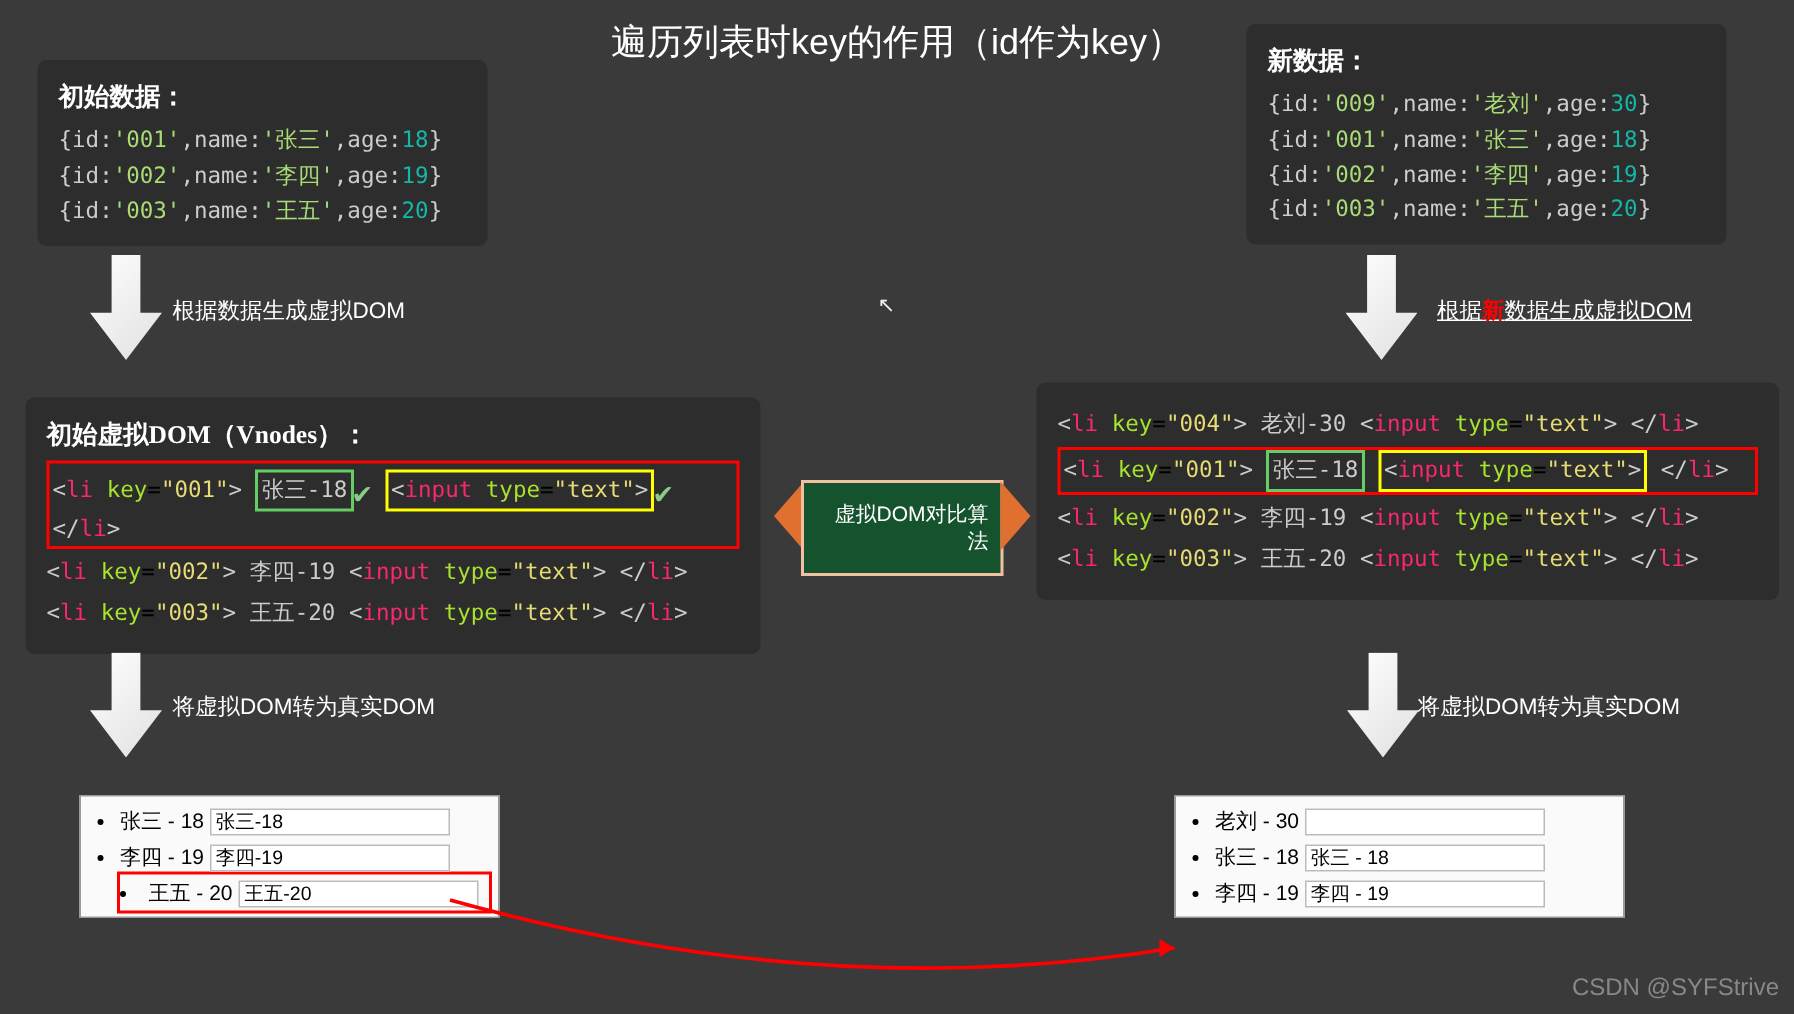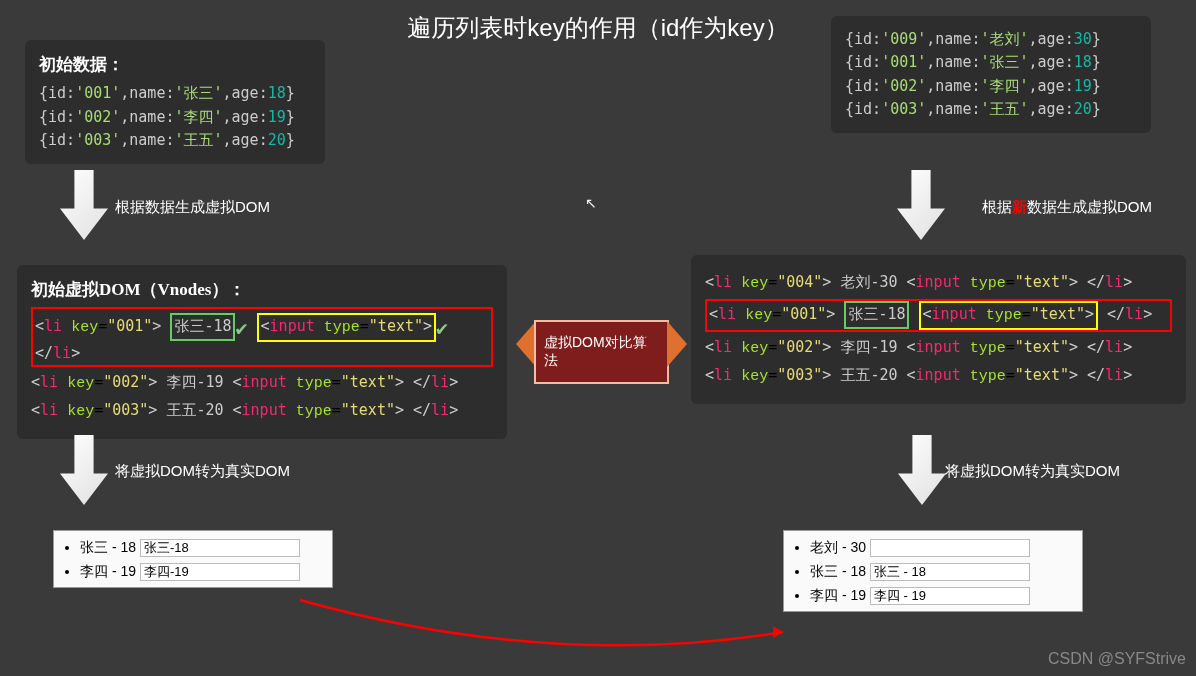--- a/index.html
+++ b/index.html
@@ -22,38 +22,38 @@
     background: #2d2d2d;
     border-radius: 6px;
     padding: 12px 14px;
     font-family: Consolas, monospace;
     font-size: 15px;
     line-height: 1.55;
     position: absolute;
   }
   .box-title { color: #fff; font-weight: bold; font-size: 17px; margin-bottom: 4px; font-family: "Microsoft YaHei"; }
   .p { color: #ccc; } .s { color: #a9dc76; } .num { color: #14b8a6; }
-  .tag { color: #f92672; } .attr { color: #a6e22e; font-family: Liberation Mono, monospace; } .val { color: #e6db74; }
+  .tag { color: #f92672; } .attr { color: #a6e22e; } .val { color: #e6db74; }
   .txt { color: #ccc; }
   .arrow-down {
     position: absolute;
     width: 48px;
     height: 70px;
     background: linear-gradient(135deg, #fff, #e0e0e0);
     clip-path: polygon(30% 0, 70% 0, 70% 55%, 100% 55%, 50% 100%, 0 55%, 30% 55%);
     filter: drop-shadow(2px 2px 3px rgba(0,0,0,0.3));
   }
   .arrow-label { position: absolute; color: #fff; font-size: 15px; }
   .red-x { color: #f00; font-weight: bold; }
   .hexagon {
     position: absolute;
-    background: #7f1d1d;
+    background: #14532d;
     color: #fff;
     font-size: 14px;
-    text-align: left;
+    text-align: right;
     padding: 12px 8px;
     width: 135px;
     border: 2px solid #f0c0a0;
   }
   .hex-arrow {
     position: absolute;
     width: 0; height: 0;
     border-top: 23px solid transparent;
     border-bottom: 23px solid transparent;
   }
@@ -103,40 +103,44 @@
     </div>
 </div>
 
 <div class="arrow-down" style="left:60px; top:435px;"></div>
 <div class="arrow-label" style="left:115px; top:462px;">将虚拟DOM转为真实DOM</div>
 
 <div class="real-dom" style="left:27px; top:530px; width:280px;margin-left:26px;">
   <ul id="left-real-list">
       <li>张三 - 18 <input value="张三-18" style=""></li>
       <li>李四 - 19 <input value="李四-19" style=""></li>
+      <div style="border:2px solid #f00; margin:-2px;">
+        <li style="list-style-position:inside;margin-left:-16px;padding-left:16px;">王五 - 20 <input value="王五-20" style=""></li>
+      </div>
     </ul>
 </div>
 
 <div class="hex-arrow hex-left" style="left:516px; top:321px;"></div>
 <div class="hexagon" style="left:534px; top:320px;">虚拟DOM对比算法</div>
 <div class="hex-arrow hex-right" style="left:667px; top:321px;"></div>
 
 <div class="cursor" style="left:585px; top:195px;">↖</div>
 
 <div class="code-box" style="left:831px; top:16px; width:320px;">
+  <div class="box-title">新数据：</div>
   <div id="right-init-lines">
       <div><span class="p">{id:</span><span class="s">'009'</span><span class="p">,name:</span><span class="s">'老刘'</span><span class="p">,age:</span><span class="num">30</span><span class="p">}</span></div>
       <div><span class="p">{id:</span><span class="s">'001'</span><span class="p">,name:</span><span class="s">'张三'</span><span class="p">,age:</span><span class="num">18</span><span class="p">}</span></div>
       <div><span class="p">{id:</span><span class="s">'002'</span><span class="p">,name:</span><span class="s">'李四'</span><span class="p">,age:</span><span class="num">19</span><span class="p">}</span></div>
       <div><span class="p">{id:</span><span class="s">'003'</span><span class="p">,name:</span><span class="s">'王五'</span><span class="p">,age:</span><span class="num">20</span><span class="p">}</span></div>
     </div>
 </div>
 
 <div class="arrow-down" style="left:897px; top:170px;"></div>
-<div class="arrow-label" style="left:982px; top:198px;">
+<div class="arrow-label" style="left:958px; top:198px;text-decoration:underline;">
   <span>根据</span><span class="red-x">新</span><span>数据生成虚拟DOM</span>
 </div>
 
 <div class="code-box" style="left:691px; top:255px; width:495px;">
   <div id="right-vdom-lines">
       <div style="margin:4px 0;"><span class="p">&lt;</span><span class="tag">li</span> <span class="attr">key</span>=<span class="val">"004"</span><span class="p">&gt;</span> <span class="txt">老刘-30</span> <span class="p">&lt;</span><span class="tag">input</span> <span class="attr">type</span>=<span class="val">"text"</span><span class="p">&gt;</span> <span class="p">&lt;/</span><span class="tag">li</span><span class="p">&gt;</span></div>
       <div class="redbox" style="display:block;margin:2px 0;"><span class="p">&lt;</span><span class="tag">li</span> <span class="attr">key</span>=<span class="val">"001"</span><span class="p">&gt;</span> <span class="greenbox txt">张三-18</span> <span class="yellowbox"><span class="p">&lt;</span><span class="tag">input</span> <span class="attr">type</span>=<span class="val">"text"</span><span class="p">&gt;</span></span> <span class="p">&lt;/</span><span class="tag">li</span><span class="p">&gt;</span></div>
       <div style="margin:4px 0;"><span class="p">&lt;</span><span class="tag">li</span> <span class="attr">key</span>=<span class="val">"002"</span><span class="p">&gt;</span> <span class="txt">李四-19</span> <span class="p">&lt;</span><span class="tag">input</span> <span class="attr">type</span>=<span class="val">"text"</span><span class="p">&gt;</span> <span class="p">&lt;/</span><span class="tag">li</span><span class="p">&gt;</span></div>
       <div style="margin:4px 0;"><span class="p">&lt;</span><span class="tag">li</span> <span class="attr">key</span>=<span class="val">"003"</span><span class="p">&gt;</span> <span class="txt">王五-20</span> <span class="p">&lt;</span><span class="tag">input</span> <span class="attr">type</span>=<span class="val">"text"</span><span class="p">&gt;</span> <span class="p">&lt;/</span><span class="tag">li</span><span class="p">&gt;</span></div>
     </div>

